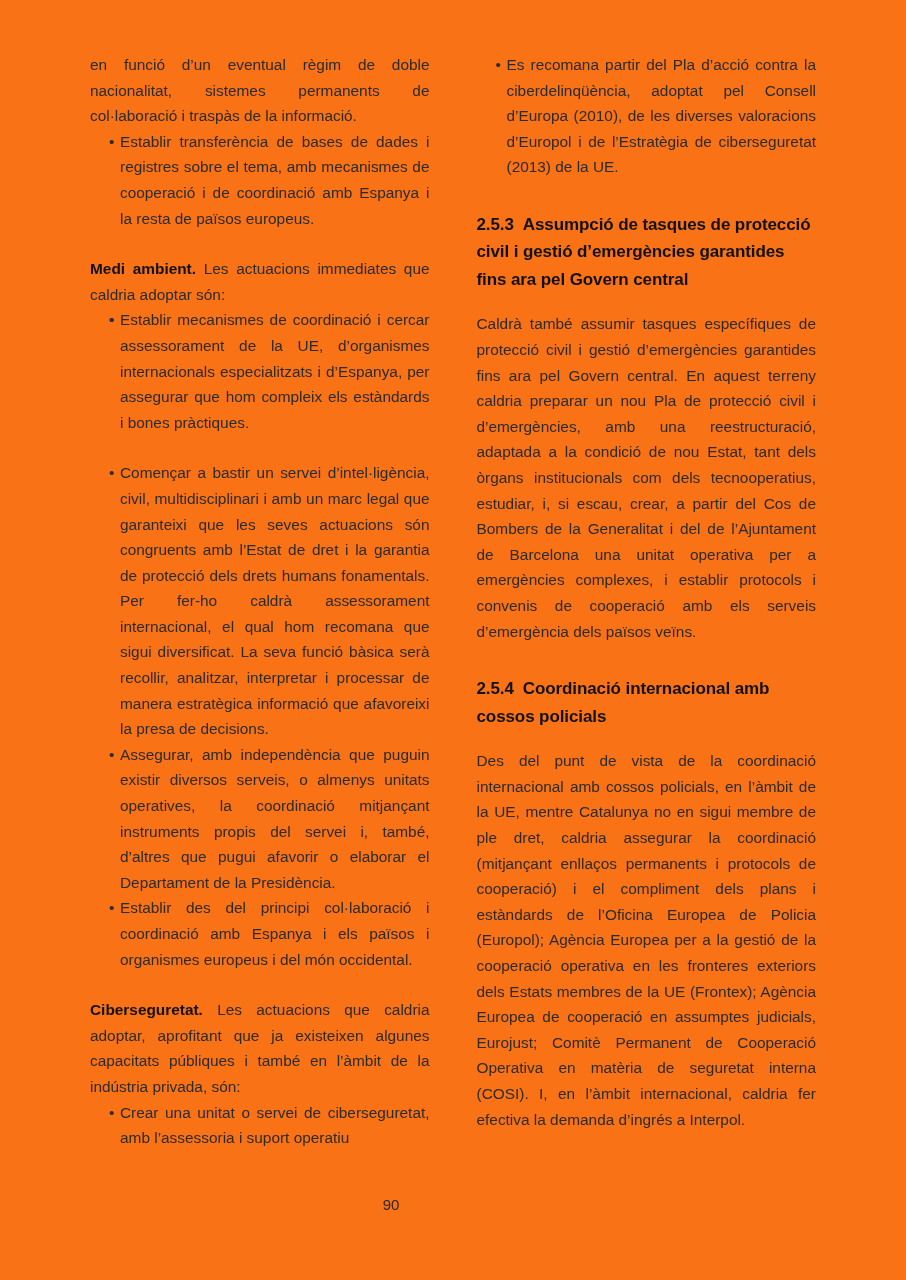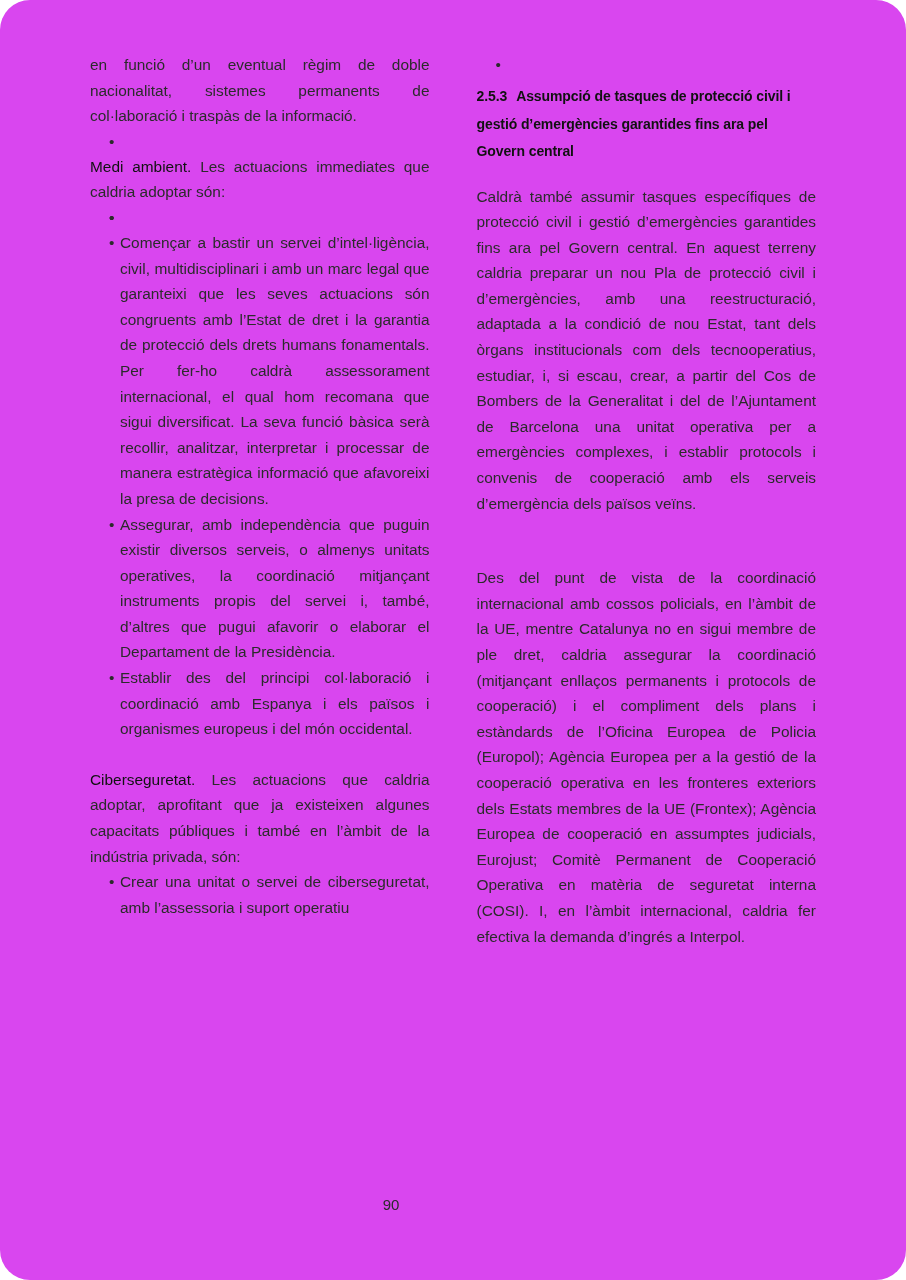--- a/index.html
+++ b/index.html
@@ -14,22 +14,21 @@
     font-family: "Liberation Sans", sans-serif;
     color: #1a1a1a;
     overflow: hidden;
   }
 
   .page {
     position: absolute;
     left: 0; top: 0;
     width: 906px;
     height: 1280px;
-    background: #d946ef;
-    border-radius: 30px;
+    background: #f97316;
   }
 
   .columns {
     position: absolute;
     left: 90px;
     top: 52px;
     width: 726px;
     display: flex;
     gap: 47px;
   }
@@ -68,27 +67,27 @@
   ul.bullets li .dot {
     position: absolute;
     left: 19px;
     top: 0;
     line-height: 25.6px;
     font-size: 15.4px;
     color: #2b2b2b;
   }
 
   .runin {
-    font-weight: normal;
+    font-weight: bold;
     color: #111111;
   }
 
   h2.section-heading {
     margin: 0;
-    font-size: 14px;
+    font-size: 17px;
     line-height: 27.5px;
     font-weight: bold;
     color: #111111;
     letter-spacing: -0.1px;
     text-align: left;
   }
   h2.section-heading .num {
     margin-right: 9px;
   }
 
@@ -114,33 +113,35 @@
 
   <div class="columns">
 
     <div class="column">
 
       <p class="body">en funció d’un eventual règim de doble nacionalitat, sistemes permanents de col·laboració i traspàs de la informació.</p>
 
       <ul class="bullets">
         <li>
           <span class="dot">•</span>
+          <span>Establir transferència de bases de dades i registres sobre el tema, amb mecanismes de cooperació i de coordinació amb Espanya i la resta de països europeus.</span>
         </li>
       </ul>
 
       <div class="para-gap"></div>
 
       <p class="body"><span class="runin">Medi ambient.</span><span> Les actuacions immediates que caldria adoptar són:</span></p>
 
       <ul class="bullets">
         <li>
           <span class="dot">•</span>
         </li>
         <li>
           <span class="dot">•</span>
+          <span>Establir mecanismes de coordinació i cercar assessorament de la UE, d’organismes internacionals especialitzats i d’Espanya, per assegurar que hom compleix els estàndards i bones pràctiques.</span>
         </li>
       </ul>
 
       <div class="para-gap"></div>
 
 
       <ul class="bullets">
         <li>
           <span class="dot">•</span>
           <span>Començar a bastir un servei d’intel·ligència, civil, multidisciplinari i amb un marc legal que garanteixi que les seves actuacions són congruents amb l’Estat de dret i la garantia de protecció dels drets humans fonamentals. Per fer-ho caldrà assessorament internacional, el qual hom recomana que sigui diversificat. La seva funció bàsica serà recollir, analitzar, interpretar i processar de manera estratègica informació que afavoreixi la presa de decisions.</span>
@@ -167,33 +168,35 @@
       </ul>
 
     </div>
 
     <div class="column">
 
 
       <ul class="bullets">
         <li>
           <span class="dot">•</span>
+          <span>Es recomana partir del Pla d’acció contra la ciberdelinqüència, adoptat pel Consell d’Europa (2010), de les diverses valoracions d’Europol i de l’Estratègia de ciberseguretat (2013) de la UE.</span>
         </li>
       </ul>
 
       <div class="head-gap-before"></div>
 
       <h2 class="section-heading"><span class="num">2.5.3</span><span>Assumpció de tasques de protecció civil i gestió d’emergències garantides fins ara pel Govern central</span></h2>
 
       <div class="head-gap-after"></div>
 
       <p class="body">Caldrà també assumir tasques específiques de protecció civil i gestió d’emergències garantides fins ara pel Govern central. En aquest terreny caldria preparar un nou Pla de protecció civil i d’emergències, amb una reestructuració, adaptada a la condició de nou Estat, tant dels òrgans institucionals com dels tecnooperatius, estudiar, i, si escau, crear, a partir del Cos de Bombers de la Generalitat i del de l’Ajuntament de Barcelona una unitat operativa per a emergències complexes, i establir protocols i convenis de cooperació amb els serveis d’emergència dels països veïns.</p>
 
       <div class="head-gap-before"></div>
 
+      <h2 class="section-heading"><span class="num">2.5.4</span><span>Coordinació internacional amb cossos policials</span></h2>
 
       <div class="head-gap-after"></div>
 
       <p class="body">Des del punt de vista de la coordinació internacional amb cossos policials, en l’àmbit de la UE, mentre Catalunya no en sigui membre de ple dret, caldria assegurar la coordinació (mitjançant enllaços permanents i protocols de cooperació) i el compliment dels plans i estàndards de l’Oficina Europea de Policia (Europol); Agència Europea per a la gestió de la cooperació operativa en les fronteres exteriors dels Estats membres de la UE (Frontex); Agència Europea de cooperació en assumptes judicials, Eurojust; Comitè Permanent de Cooperació Operativa en matèria de seguretat interna (COSI). I, en l’àmbit internacional, caldria fer efectiva la demanda d’ingrés a Interpol.</p>
 
     </div>
 
   </div>
 
   <div class="pagenum">90</div>

